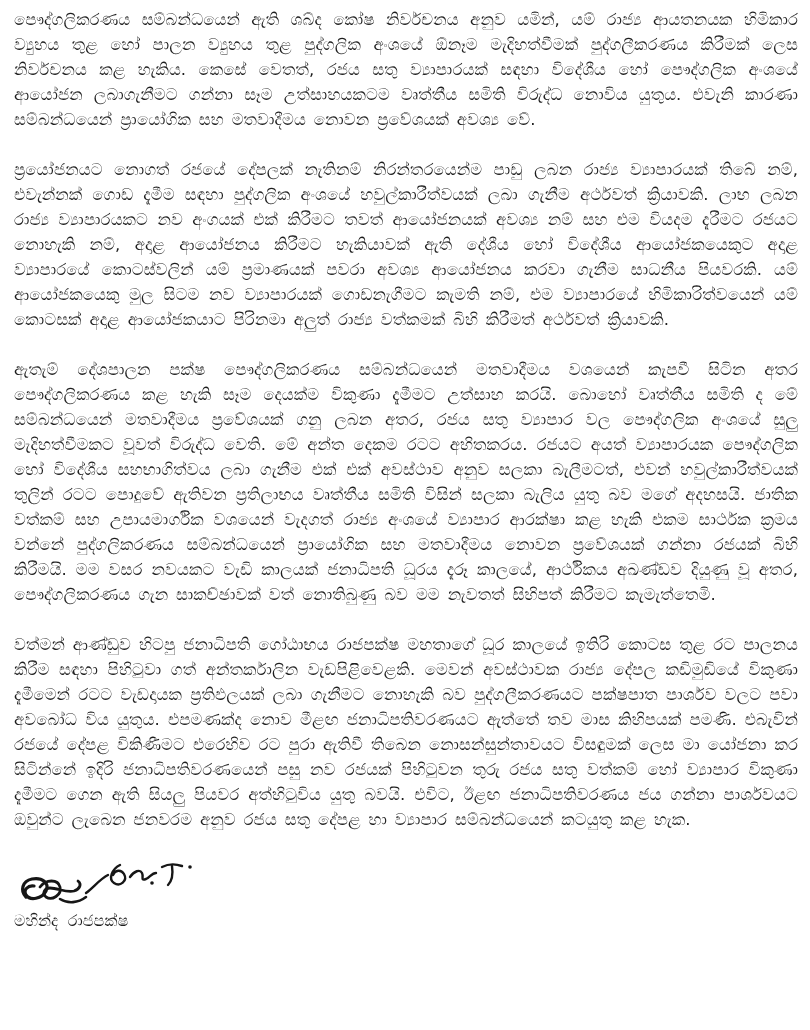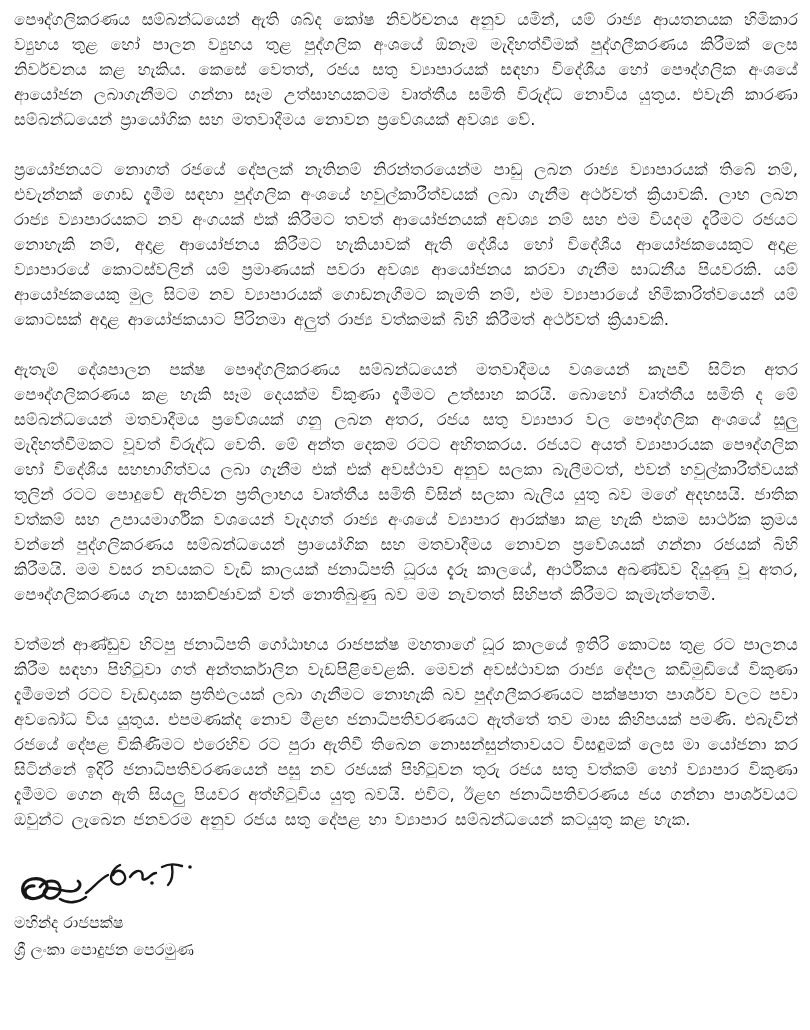--- a/index.html
+++ b/index.html
@@ -37,20 +37,21 @@
     display: block;
     margin-left: 2px;
     height: 52px;
     width: 190px;
   }
   .sig-line {
     font-size: 16px;
     line-height: 27px;
     color: #1e1e1e;
     white-space: nowrap;
+    font-family: Liberation Mono, monospace;
   }
 </style>
 </head>
 <body>
 
 <div class="page">
 
   <p class="body-para">පෞද්ගලිකරණය සම්බන්ධයෙන් ඇති ශබ්ද කෝෂ නිර්වචනය අනුව යමින්, යම් රාජ්‍ය ආයතනයක හිමිකාර ව්‍යුහය තුළ හෝ පාලන ව්‍යුහය තුළ පුද්ගලික අංශයේ ඕනෑම මැදිහත්වීමක් පුද්ගලීකරණය කිරීමක් ලෙස නිර්වචනය කළ හැකිය. කෙසේ වෙතත්, රජය සතු ව්‍යාපාරයක් සඳහා විදේශීය හෝ පෞද්ගලික අංශයේ ආයෝජන ලබාගැනීමට ගන්නා සෑම උත්සාහයකටම වෘත්තීය සමිති විරුද්ධ නොවිය යුතුය. එවැනි කාරණා සම්බන්ධයෙන් ප්‍රායෝගික සහ මතවාදීමය නොවන ප්‍රවේශයක් අවශ්‍ය වේ.</p>
   <p class="body-para">ප්‍රයෝජනයට නොගත් රජයේ දේපලක් නැතිනම් නිරන්තරයෙන්ම පාඩු ලබන රාජ්‍ය ව්‍යාපාරයක් තිබේ නම්, එවැන්නක් ගොඩ දැමීම සඳහා පුද්ගලික අංශයේ හවුල්කාරීත්වයක් ලබා ගැනීම අර්ථවත් ක්‍රියාවකි. ලාභ ලබන රාජ්‍ය ව්‍යාපාරයකට නව අංගයක් එක් කිරීමට තවත් ආයෝජනයක් අවශ්‍ය නම් සහ එම වියදම දැරීමට රජයට නොහැකි නම්, අදාළ ආයෝජනය කිරීමට හැකියාවක් ඇති දේශීය හෝ විදේශීය ආයෝජකයෙකුට අදාළ ව්‍යාපාරයේ කොටස්වලින් යම් ප්‍රමාණයක් පවරා අවශ්‍ය ආයෝජනය කරවා ගැනීම සාධනීය පියවරකි. යම් ආයෝජකයෙකු මුල සිටම නව ව්‍යාපාරයක් ගොඩනැගීමට කැමති නම්, එම ව්‍යාපාරයේ හිමිකාරිත්වයෙන් යම් කොටසක් අදාළ ආයෝජකයාට පිරිනමා අලුත් රාජ්‍ය වත්කමක් බිහි කිරීමත් අර්ථවත් ක්‍රියාවකි.</p>
   <p class="body-para">ඇතැම් දේශපාලන පක්ෂ පෞද්ගලිකරණය සම්බන්ධයෙන් මතවාදීමය වශයෙන් කැපවී සිටින අතර පෞද්ගලිකරණය කළ හැකි සෑම දෙයක්ම විකුණා දැමීමට උත්සාහ කරයි. බොහෝ වෘත්තීය සමිති ද මේ සම්බන්ධයෙන් මතවාදීමය ප්‍රවේශයක් ගනු ලබන අතර, රජය සතු ව්‍යාපාර වල පෞද්ගලික අංශයේ සුලු මැදිහත්වීමකට වූවත් විරුද්ධ වෙති. මේ අන්ත දෙකම රටට අහිතකරය. රජයට අයත් ව්‍යාපාරයක පෞද්ගලික හෝ විදේශීය සහභාගිත්වය ලබා ගැනීම එක් එක් අවස්ථාව අනුව සලකා බැලීමටත්, එවන් හවුල්කාරීත්වයක් තුලින් රටට පොදුවේ ඇතිවන ප්‍රතිලාභය වෘත්තීය සමිති විසින් සලකා බැලිය යුතු බව මගේ අදහසයි. ජාතික වත්කම් සහ උපායමාර්ගික වශයෙන් වැදගත් රාජ්‍ය අංශයේ ව්‍යාපාර ආරක්ෂා කළ හැකි එකම සාර්ථක ක්‍රමය වන්නේ පුද්ගලිකරණය සම්බන්ධයෙන් ප්‍රායෝගික සහ මතවාදීමය නොවන ප්‍රවේශයක් ගන්නා රජයක් බිහි කිරීමයි. මම වසර නවයකට වැඩි කාලයක් ජනාධිපති ධූරය දැරූ කාලයේ, ආර්ථිකය අඛණ්ඩව දියුණු වූ අතර, පෞද්ගලිකරණය ගැන සාකච්ඡාවක් වත් නොතිබුණු බව මම නැවතත් සිහිපත් කිරීමට කැමැත්තෙමි.</p>
@@ -69,16 +70,15 @@
 
       <path stroke-width="2.4" d="M114,20 C118,14 124,12 126,16 C128,20 124,24 130,22 C134,20 136,16 140,16"></path>
 
       <path stroke-width="2.4" d="M146,10 C152,7 160,7 166,9"></path>
       <path stroke-width="2.4" d="M156,9 C157,16 156,24 152,28"></path>
 
       <circle cx="136" cy="26" r="1.8" fill="#161616" stroke="none"></circle>
       <circle cx="174" cy="10" r="1.8" fill="#161616" stroke="none"></circle>
     </svg>
     <div class="sig-line">මහින්ද රාජපක්ෂ</div>
-    <div class="sig-line">ශ්‍රී ලංකා පොදුජන පෙරමුණ</div>
   </div>
 
 </div>
 
 </body></html>

